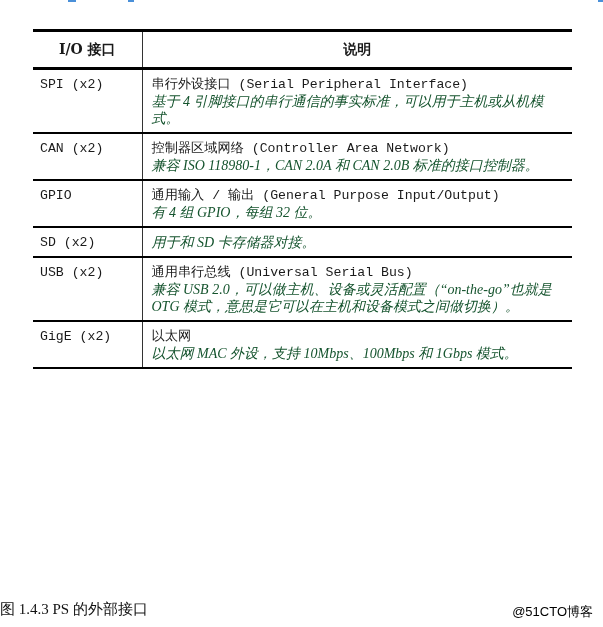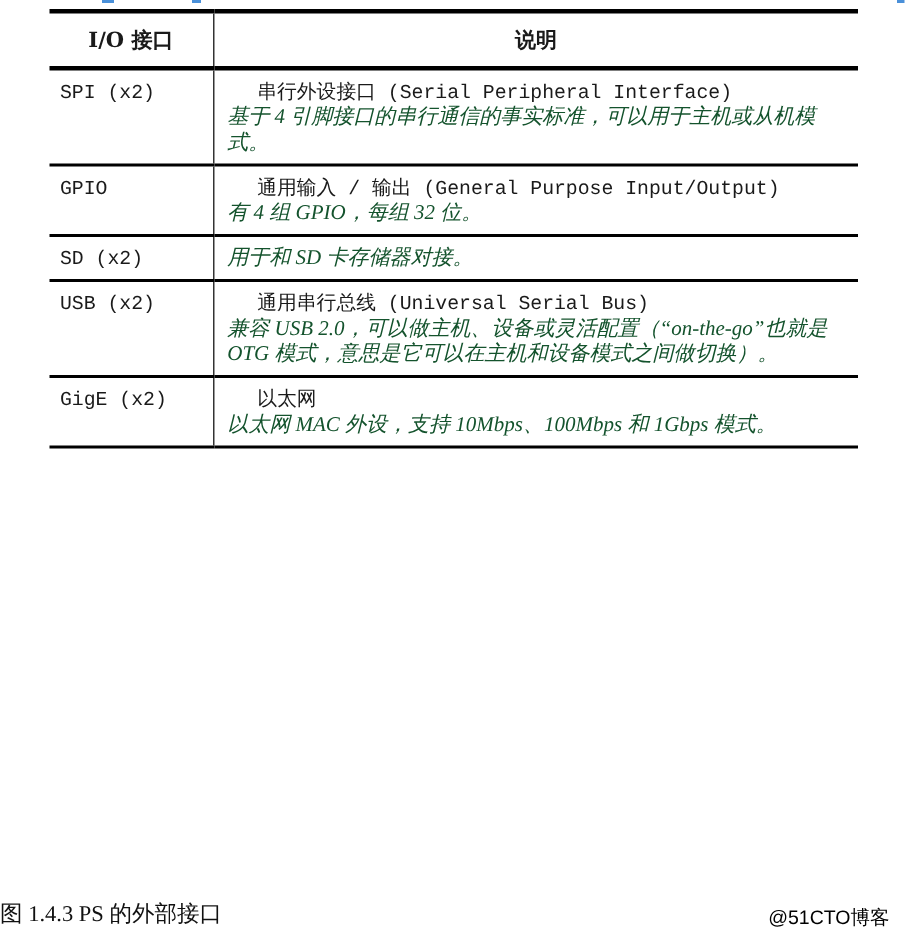--- a/index.html
+++ b/index.html
@@ -1,34 +1,34 @@
 <!DOCTYPE html>
 <html><head>
 <meta charset="utf-8">
 <style>
   html, body { margin:0; padding:0; background:#ffffff; }
   body { width:603px; height:627px; position:relative; overflow:hidden;
          font-family:"DejaVu Sans Mono","Liberation Mono",monospace; color:#1a1a1a; }
   .topdots { position:absolute; top:0; left:0; width:603px; height:4px; }
   .topdots span { position:absolute; top:0; height:2px; background:#4a90d9; }
-  table.io { position:absolute; left:33px; top:6px; width:539px;
+  table.io { position:absolute; left:33px; top:29px; width:539px;
              border-collapse:collapse; table-layout:fixed; }
   table.io col.c1 { width:109px; }
   table.io col.c2 { width:430px; }
   thead tr { height:38px; }
   thead th { font-weight:bold; font-size:14px; text-align:center; vertical-align:middle;
              border-top:3px solid #000; border-bottom:3px solid #000;
              font-family:"DejaVu Serif","Liberation Serif",serif; }
   thead th.c1 { border-right:1px solid #333; }
   tbody td { vertical-align:top; border-bottom:2px solid #000000; padding:6px 0 5px 0;
              font-size:13.2px; line-height:17px; }
   tbody td.name { padding-left:7px; border-right:1px solid #333;
                   font-family:"Liberation Mono","DejaVu Sans Mono",monospace; }
   tbody td.desc { padding-left:9px; padding-right:10px; }
-  .title-line { font-family:"Liberation Mono","DejaVu Sans Mono",monospace; display:block;margin-left:20px; }
+  .title-line { font-family:"Liberation Mono","DejaVu Sans Mono",monospace; display:block; }
   .italic-line { font-style:italic; font-family:"Liberation Serif","DejaVu Serif",serif;
                  font-size:14px; display:block; color:#14532d; }
   sup { font-size:9px; vertical-align:5px; line-height:0; }
   .caption { position:absolute; top:600px; left:0; width:603px; text-align:left;
              font-family:"Liberation Serif","DejaVu Serif",serif; font-size:15px; color:#111; }
   .watermark { position:absolute; top:603px; right:10px;
                font-family:"Liberation Sans","DejaVu Sans",sans-serif; font-size:13px; color:#000000; }
 </style>
 </head>
 <body>
@@ -52,20 +52,27 @@
   </thead>
   <tbody>
     <tr style="height:32px">
       <td class="name">SPI (x2)</td>
       <td class="desc">
         <span class="title-line">串行外设接口 (Serial Peripheral Interface)</span>
         <span class="italic-line">基于 4 引脚接口的串行通信的事实标准，可以用于主机或从机模式。</span>
       </td>
     </tr>
     <tr>
+      <td class="name">CAN (x2)</td>
+      <td class="desc">
+        <span class="title-line">控制器区域网络 (Controller Area Network)</span>
+        <span class="italic-line">兼容 ISO 118980-1，CAN 2.0A 和 CAN 2.0B 标准的接口控制器。</span>
+      </td>
+    </tr>
+    <tr>
       <td class="name">GPIO</td>
       <td class="desc">
         <span class="title-line">通用输入 / 输出 (General Purpose Input/Output)</span>
         <span class="italic-line">有 4 组 GPIO，每组 32 位。</span>
       </td>
     </tr>
     <tr>
       <td class="name">SD (x2)</td>
       <td class="desc">
         <span class="italic-line">用于和 SD 卡存储器对接。</span>

